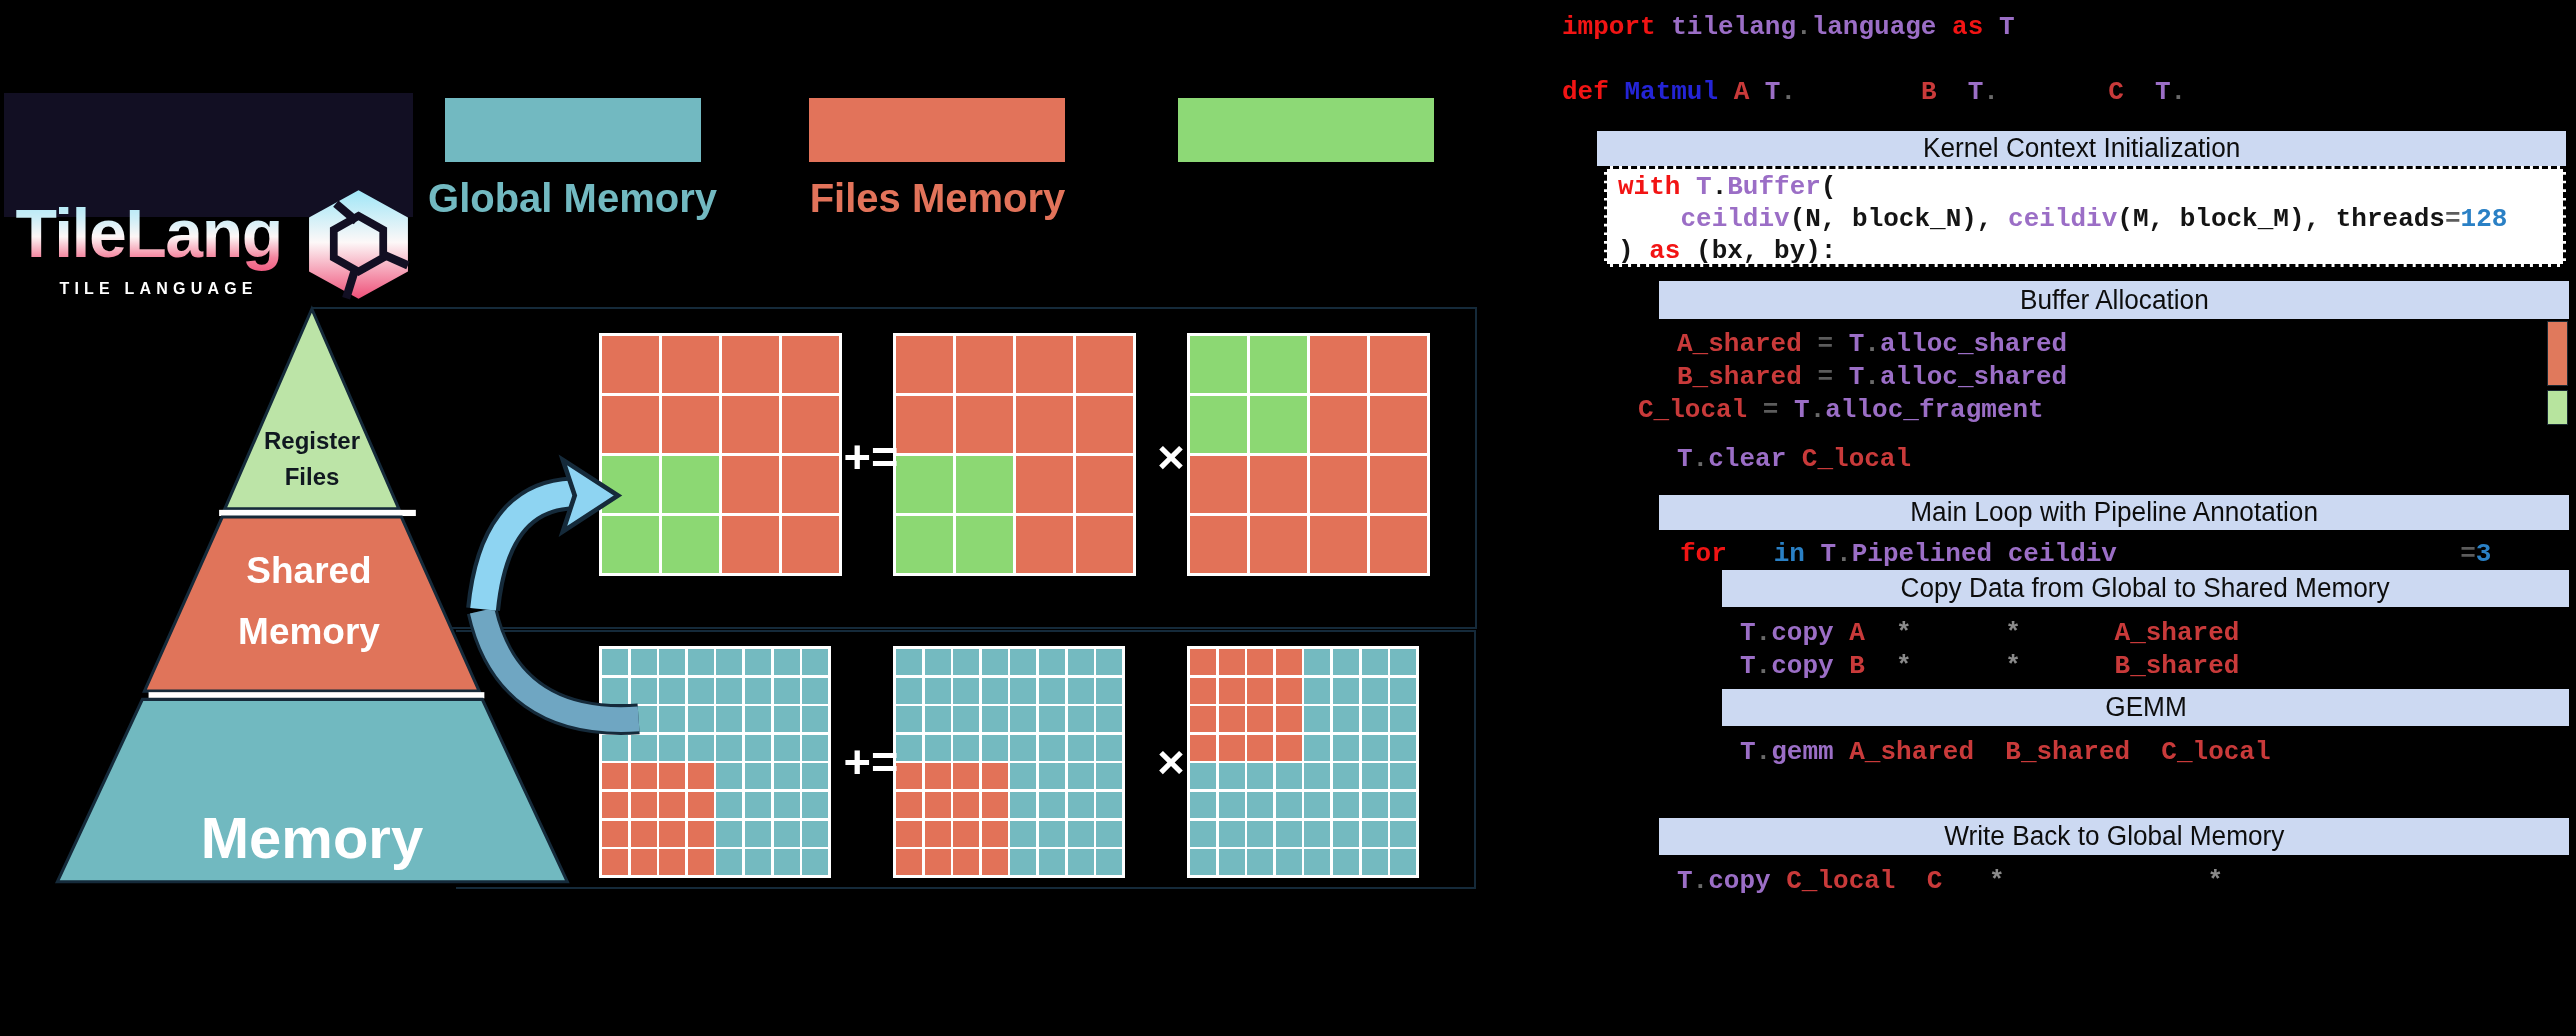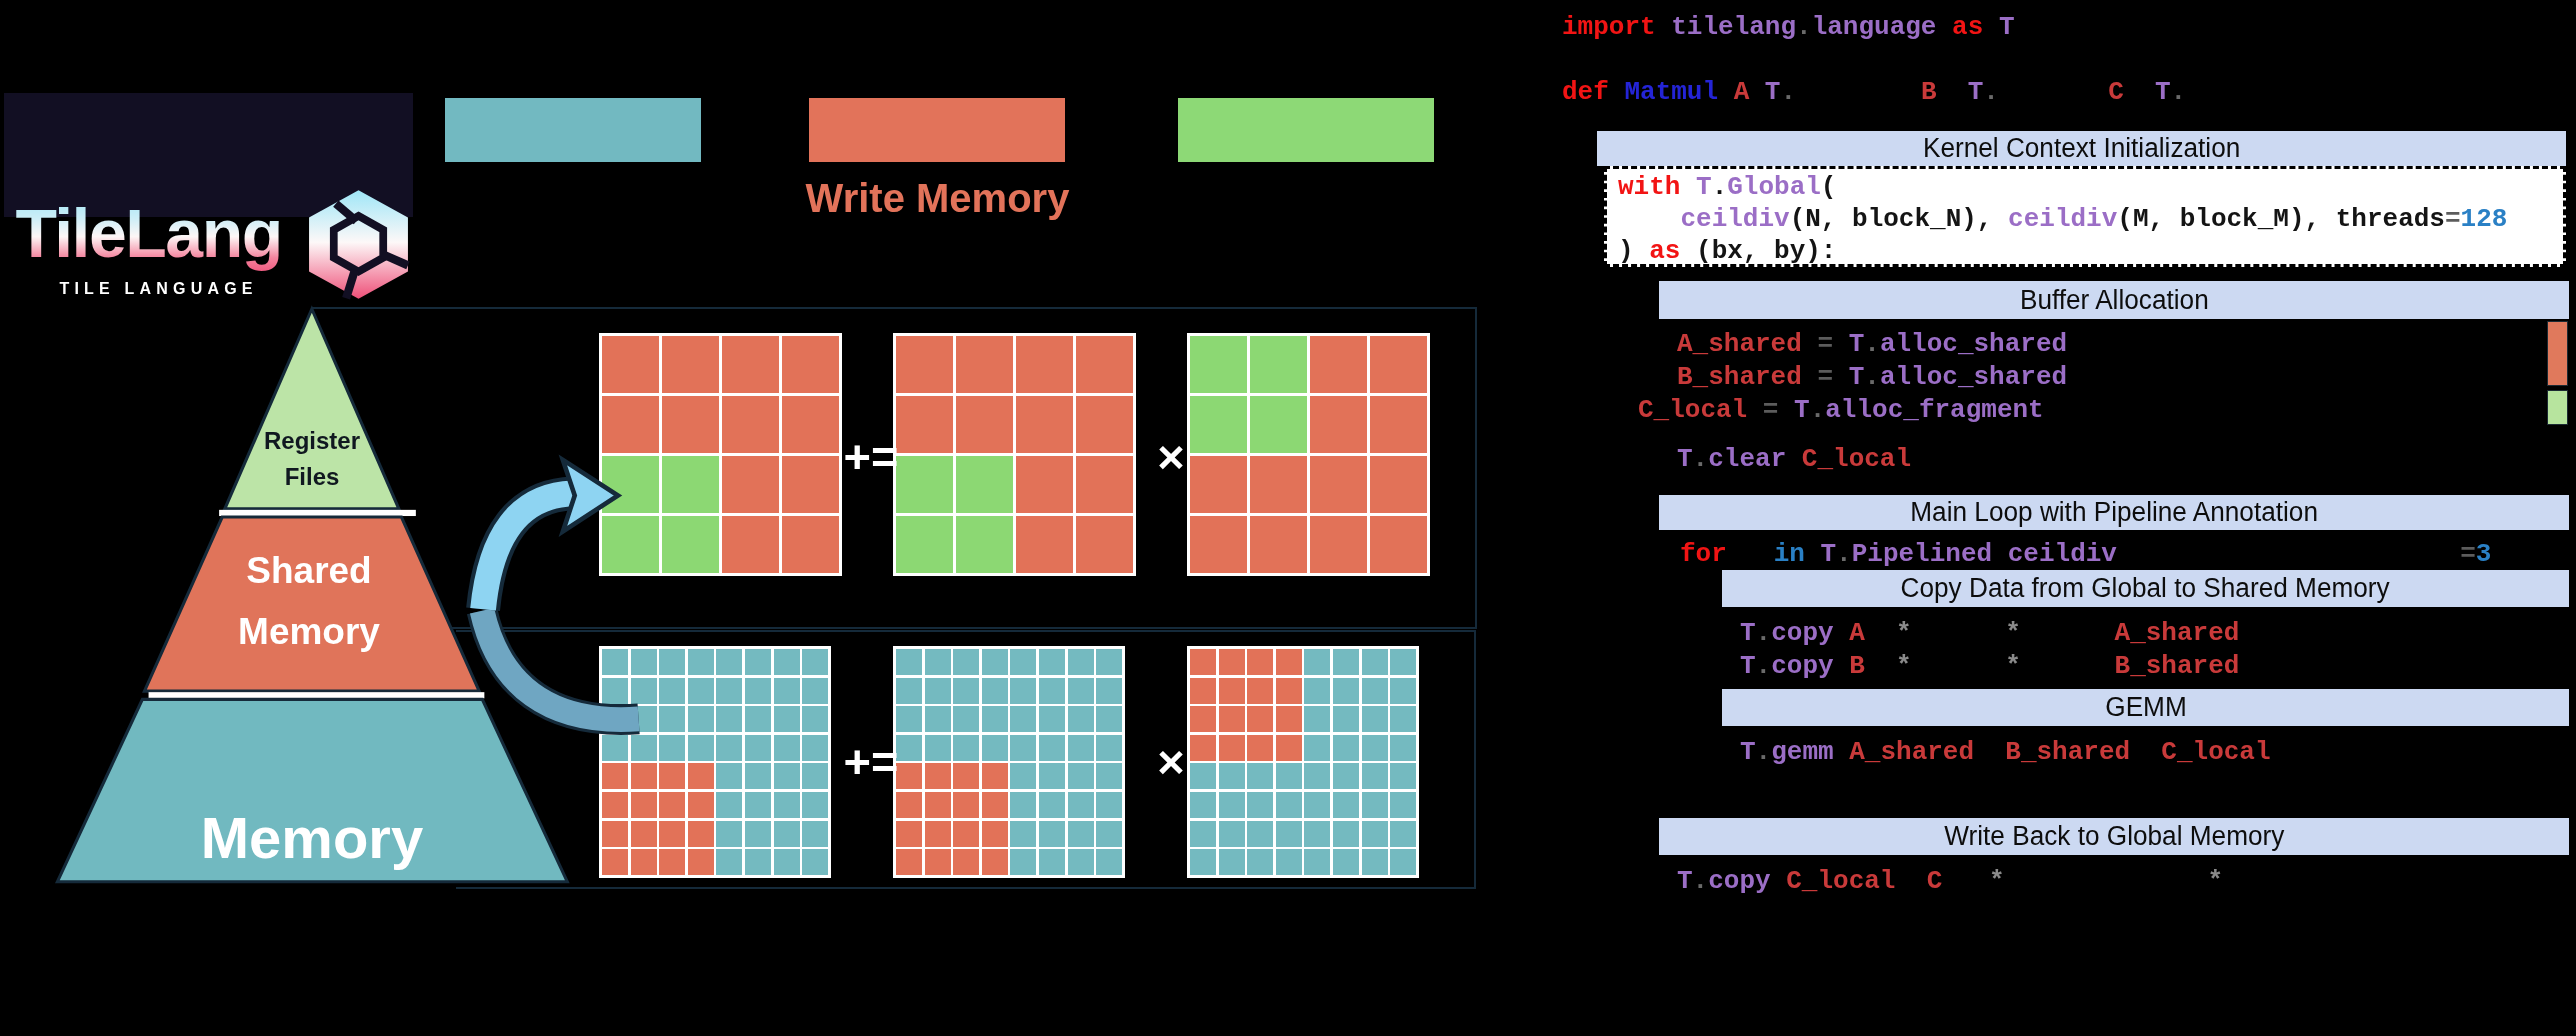--- a/index.html
+++ b/index.html
@@ -356,39 +356,40 @@
   <div class="abs" id="kernel-white-box" style="z-index:5;"></div>
   <div id="code-panel">
       <div class="abs hdr" style="left: 1597px; top: 131px; width: 969px; height: 35px; line-height: 35px; z-index: 6; background: rgb(204, 217, 242);"><span>Kernel Context Initialization</span></div>
       <div class="abs hdr" style="left: 1659px; top: 281px; width: 910px; height: 38px; line-height: 38px; z-index: 6; background: rgb(204, 217, 242);"><span>Buffer Allocation</span></div>
       <div class="abs hdr" style="left: 1659px; top: 495px; width: 910px; height: 35px; line-height: 35px; z-index: 6; background: rgb(204, 217, 242);"><span>Main Loop with Pipeline Annotation</span></div>
       <div class="abs hdr" style="left: 1722px; top: 570px; width: 847px; height: 37px; line-height: 37px; z-index: 6; background: rgb(204, 217, 242);"><span>Copy Data from Global to Shared Memory</span></div>
       <div class="abs hdr" style="left: 1722px; top: 689px; width: 847px; height: 37px; line-height: 37px; z-index: 6; background: rgb(204, 217, 242);"><span>GEMM</span></div>
       <div class="abs hdr" style="left: 1659px; top: 818px; width: 910px; height: 37px; line-height: 37px; z-index: 6; background: rgb(204, 217, 242);"><span>Write Back to Global Memory</span></div>
       <div class="abs code-line" style="left: 1562px; top: 13px; z-index: 7;"><span class="tk-kw">import </span><span class="tk-pur">tilelang</span><span class="tk-dot">.</span><span class="tk-pur">language</span><span class="tk-kw"> as </span><span class="tk-pur">T</span></div>
       <div class="abs code-line" style="left: 1562px; top: 78px; z-index: 7;"><span class="tk-kw">def </span><span class="tk-blu">Matmul </span><span class="tk-var">A </span><span class="tk-pur">T</span><span class="tk-dot">.</span><span class="tk-blk">        </span><span class="tk-var">B</span><span class="tk-blk">  </span><span class="tk-pur">T</span><span class="tk-dot">.</span><span class="tk-blk">       </span><span class="tk-var">C</span><span class="tk-blk">  </span><span class="tk-pur">T</span><span class="tk-dot">.</span></div>
-      <div class="abs code-line" style="left: 1618px; top: 173px; z-index: 7;"><span class="tk-kw">with </span><span class="tk-pur">T</span><span class="tk-blk">.</span><span class="tk-pur">Global</span><span class="tk-blk">(</span></div>
+      <div class="abs code-line" style="left: 1618px; top: 173px; z-index: 7;"><span class="tk-kw">with </span><span class="tk-pur">T</span><span class="tk-blk">.</span><span class="tk-pur">Buffer</span><span class="tk-blk">(</span></div>
       <div class="abs code-line" style="left: 1618px; top: 205px; z-index: 7;"><span class="tk-blk">    </span><span class="tk-pur">ceildiv</span><span class="tk-blk">(N, block_N), </span><span class="tk-pur">ceildiv</span><span class="tk-blk">(M, block_M), threads</span><span class="tk-gray">=</span><span class="tk-num">128</span></div>
       <div class="abs code-line" style="left: 1618px; top: 237px; z-index: 7;"><span class="tk-blk">) </span><span class="tk-kw">as</span><span class="tk-blk"> (bx, by):</span></div>
       <div class="abs code-line" style="left: 1677px; top: 330px; z-index: 7;"><span class="tk-var">A_shared</span><span class="tk-blk"> </span><span class="tk-gray">=</span><span class="tk-blk"> </span><span class="tk-pur">T</span><span class="tk-dot">.</span><span class="tk-pur">alloc_shared</span></div>
       <div class="abs code-line" style="left: 1677px; top: 363px; z-index: 7;"><span class="tk-var">B_shared</span><span class="tk-blk"> </span><span class="tk-gray">=</span><span class="tk-blk"> </span><span class="tk-pur">T</span><span class="tk-dot">.</span><span class="tk-pur">alloc_shared</span></div>
       <div class="abs code-line" style="left: 1638px; top: 396px; z-index: 7;"><span class="tk-var">C_local</span><span class="tk-blk"> </span><span class="tk-gray">=</span><span class="tk-blk"> </span><span class="tk-pur">T</span><span class="tk-dot">.</span><span class="tk-pur">alloc_fragment</span></div>
       <div class="abs code-line" style="left: 1677px; top: 445px; z-index: 7;"><span class="tk-pur">T</span><span class="tk-dot">.</span><span class="tk-pur">clear</span><span class="tk-blk"> </span><span class="tk-var">C_local</span></div>
       <div class="abs code-line" style="left: 1680px; top: 540px; z-index: 7;"><span class="tk-kw">for</span><span class="tk-blk">   </span><span class="tk-num">in</span><span class="tk-blk"> </span><span class="tk-pur">T</span><span class="tk-dot">.</span><span class="tk-pur">Pipelined</span><span class="tk-blk"> </span><span class="tk-pur">ceildiv</span><span class="tk-blk">                      </span><span class="tk-gray">=</span><span class="tk-num">3</span></div>
       <div class="abs code-line" style="left: 1740px; top: 619px; z-index: 7;"><span class="tk-pur">T</span><span class="tk-dot">.</span><span class="tk-pur">copy</span><span class="tk-blk"> </span><span class="tk-var">A</span><span class="tk-blk">  </span><span class="tk-star">*</span><span class="tk-blk">      </span><span class="tk-star">*</span><span class="tk-blk">      </span><span class="tk-var">A_shared</span></div>
       <div class="abs code-line" style="left: 1740px; top: 652px; z-index: 7;"><span class="tk-pur">T</span><span class="tk-dot">.</span><span class="tk-pur">copy</span><span class="tk-blk"> </span><span class="tk-var">B</span><span class="tk-blk">  </span><span class="tk-star">*</span><span class="tk-blk">      </span><span class="tk-star">*</span><span class="tk-blk">      </span><span class="tk-var">B_shared</span></div>
       <div class="abs code-line" style="left: 1740px; top: 738px; z-index: 7;"><span class="tk-pur">T</span><span class="tk-dot">.</span><span class="tk-pur">gemm</span><span class="tk-blk"> </span><span class="tk-var">A_shared</span><span class="tk-blk">  </span><span class="tk-var">B_shared</span><span class="tk-blk">  </span><span class="tk-var">C_local</span></div>
       <div class="abs code-line" style="left: 1677px; top: 867px; z-index: 7;"><span class="tk-pur">T</span><span class="tk-dot">.</span><span class="tk-pur">copy</span><span class="tk-blk"> </span><span class="tk-var">C_local</span><span class="tk-blk">  </span><span class="tk-var">C</span><span class="tk-blk">   </span><span class="tk-star">*</span><span class="tk-blk">             </span><span class="tk-star">*</span></div>
       <div class="abs mem-bar" style="left: 2547px; top: 321px; height: 65px; background: rgb(224, 121, 92); z-index: 6;"></div>
       <div class="abs mem-bar" style="left: 2547px; top: 390px; height: 35px; background: rgb(183, 228, 158); z-index: 6;"></div>
     </div>
 
 <div class="abs legend-swatch" style="left: 445px; background: rgb(114, 185, 193);"></div>
+    <div class="abs legend-label" style="left: 392px; color: rgb(114, 185, 193);">Global Memory</div>
     <div class="abs legend-swatch" style="left: 809px; background: rgb(226, 115, 90);"></div>
-    <div class="abs legend-label" style="left: 757px; color: rgb(226, 115, 90);">Write Memory</div>
+    <div class="abs legend-label" style="left: 757px; color: rgb(226, 115, 90);">Files Memory</div>
     <div class="abs legend-swatch" style="left: 1178px; background: rgb(141, 217, 118);"></div>
     <div class="abs pyr-label" style="left: 312px; top: 427px; font-size: 24px; color: rgb(16, 24, 32); z-index: 5;">Register</div>
     <div class="abs pyr-label" style="left: 312px; top: 463px; font-size: 24px; color: rgb(16, 24, 32); z-index: 5;">Files</div>
     <div class="abs pyr-label" style="left: 309px; top: 550px; font-size: 37px; color: rgb(255, 255, 255); z-index: 5;">Shared</div>
     <div class="abs pyr-label" style="left: 309px; top: 611px; font-size: 37px; color: rgb(255, 255, 255); z-index: 5;">Memory</div>
     <div class="abs pyr-label" style="left: 312px; top: 804px; font-size: 58px; color: rgb(255, 255, 255); z-index: 5;">Memory</div>
   </div>
 
 
 </body></html>

